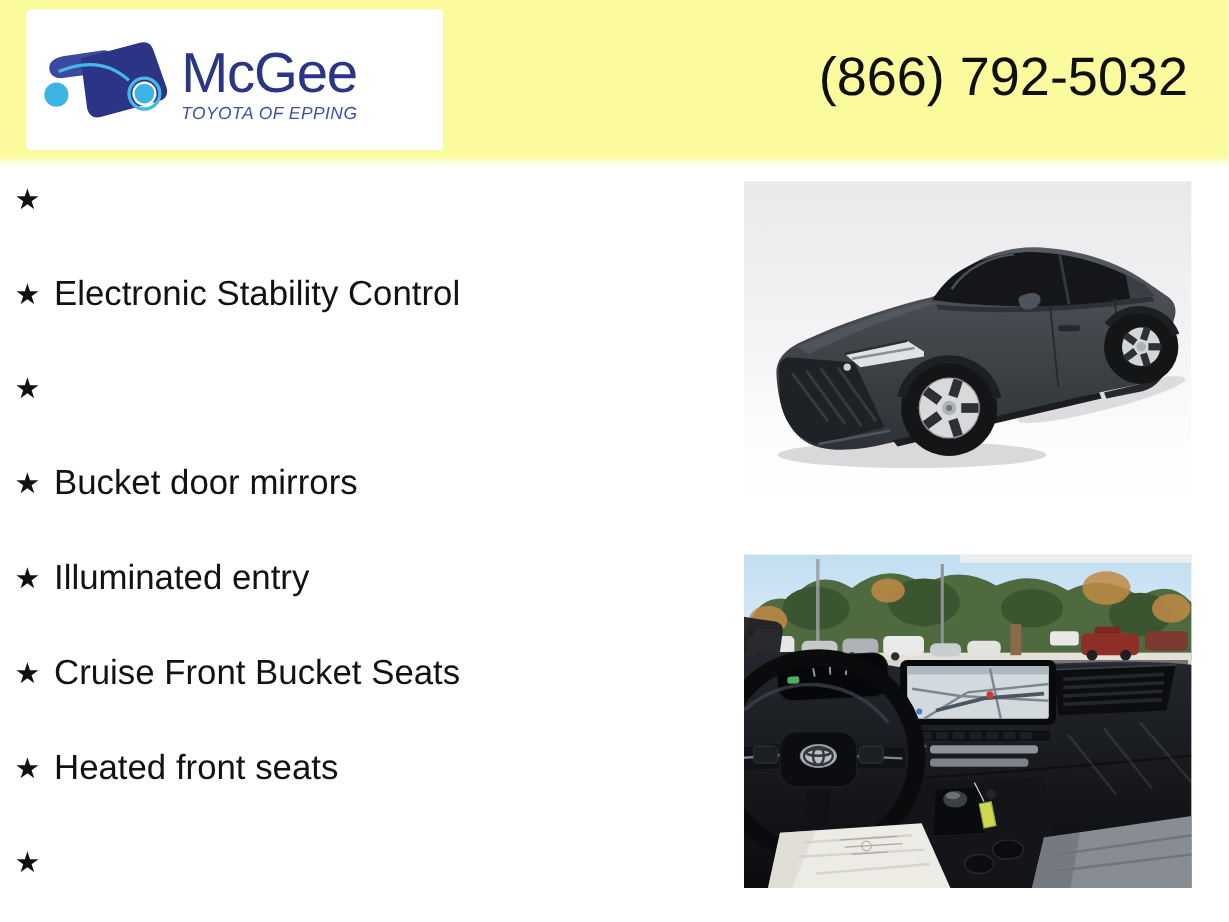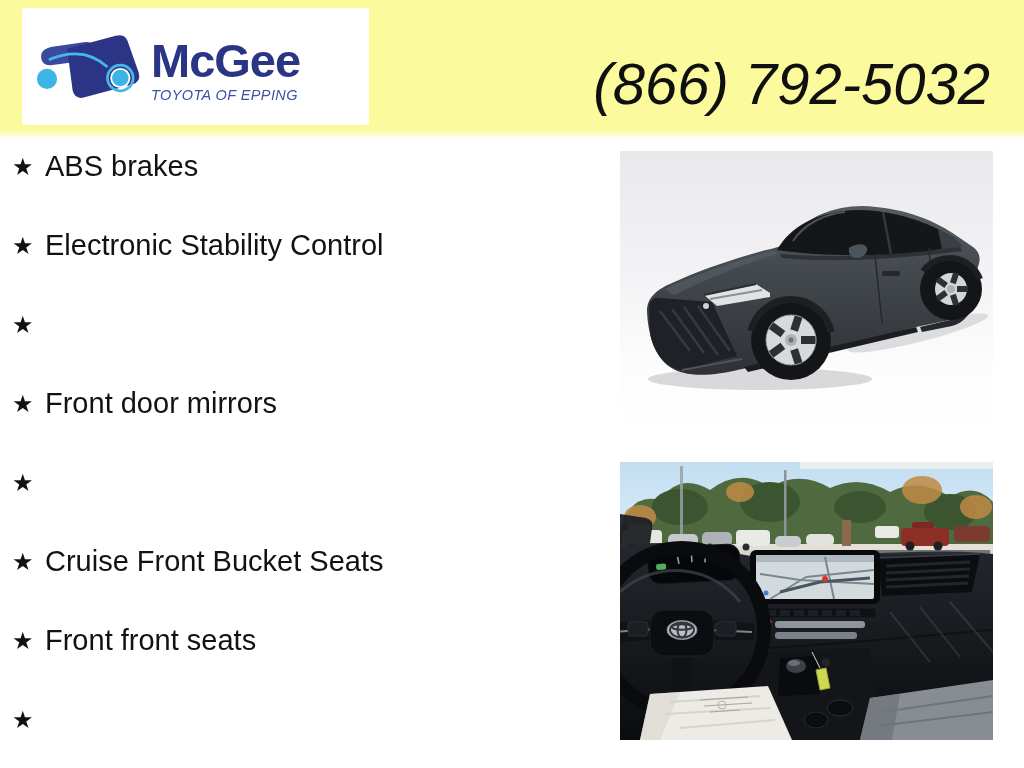--- a/index.html
+++ b/index.html
@@ -7,24 +7,24 @@
         font-family:"Liberation Sans",sans-serif;}
 
   
   .header{position:absolute;left:0;top:0;width:1024px;height:130px;background:#FBFB9E;}
   .header-fade{position:absolute;left:0;top:130px;width:1024px;height:9px;
         background:linear-gradient(#FBFB9E,rgba(255,255,255,0));}
   .logo-card{position:absolute;left:22px;top:8px;width:347px;height:117px;background:#ffffff;
         border-radius:3px;display:flex;align-items:center;}
   .logo-mark{width:110px;height:84px;margin-left:14px;flex:none;}
   .logo-text{margin-left:5px;margin-top:6px;}
-  .logo-name{font-size:47px;font-weight:bold;color:#2b3585;letter-spacing:-1px;line-height:1;}
+  .logo-name{font-size:47px;font-weight:normal;color:#2b3585;letter-spacing:-1px;line-height:1;}
   .logo-tagline{font-size:14.5px;font-weight:normal;font-style:italic;color:#3c50a4;
         letter-spacing:.4px;margin-top:3px;}
-  .phone{position:absolute;top:50px;right:34px;font-size:58px;color:#101010;white-space:nowrap;font-style:italic;}
+  .phone{position:absolute;top:38px;right:34px;font-size:45px;color:#101010;white-space:nowrap;}
 
   
   .features{position:absolute;left:10px;top:150px;margin:0;padding:0;list-style:none;}
   .features li{display:flex;align-items:center;height:33px;margin-bottom:46px;
         font-size:29px;color:#121212;white-space:nowrap;}
   .star{flex:none;width:22px;margin-right:11px;padding-left:2px;font-size:24px;color:#111;
         text-align:left;}
 
   
   .photo{position:absolute;left:620px;width:373px;}
@@ -57,43 +57,43 @@
         <div class="logo-tagline">TOYOTA OF EPPING</div>
       </div>
     </div>
     <div class="phone">(866) 792-5032</div>
   </div>
   <div class="header-fade"></div>
 
   <ul class="features">
     <li>
       <span class="star">★</span>
-      <span>ABS brakes</span>
       </li>
     <li>
       <span class="star">★</span>
       <span>Electronic Stability Control</span>
       </li>
     <li>
       <span class="star">★</span>
       </li>
     <li>
       <span class="star">★</span>
-      <span>Front door mirrors</span>
-      </li>
-    <li>
-      <span class="star">★</span>
+      <span>Bucket door mirrors</span>
+      </li>
+    <li>
+      <span class="star">★</span>
+      <span>Illuminated entry</span>
       </li>
     <li>
       <span class="star">★</span>
       <span>Cruise Front Bucket Seats</span>
       </li>
     <li>
       <span class="star">★</span>
-      <span>Front front seats</span>
+      <span>Heated front seats</span>
       </li>
     <li>
       <span class="star">★</span>
       </li>
   </ul>
 
   <figure class="photo photo-exterior" style="margin:0" role="img" aria-label="Dark gray Toyota sedan, front three-quarter studio view">
     <svg viewBox="0 0 373 278">
       <defs>
         <linearGradient id="xbg" x1="0" y1="0" x2="0" y2="1">

